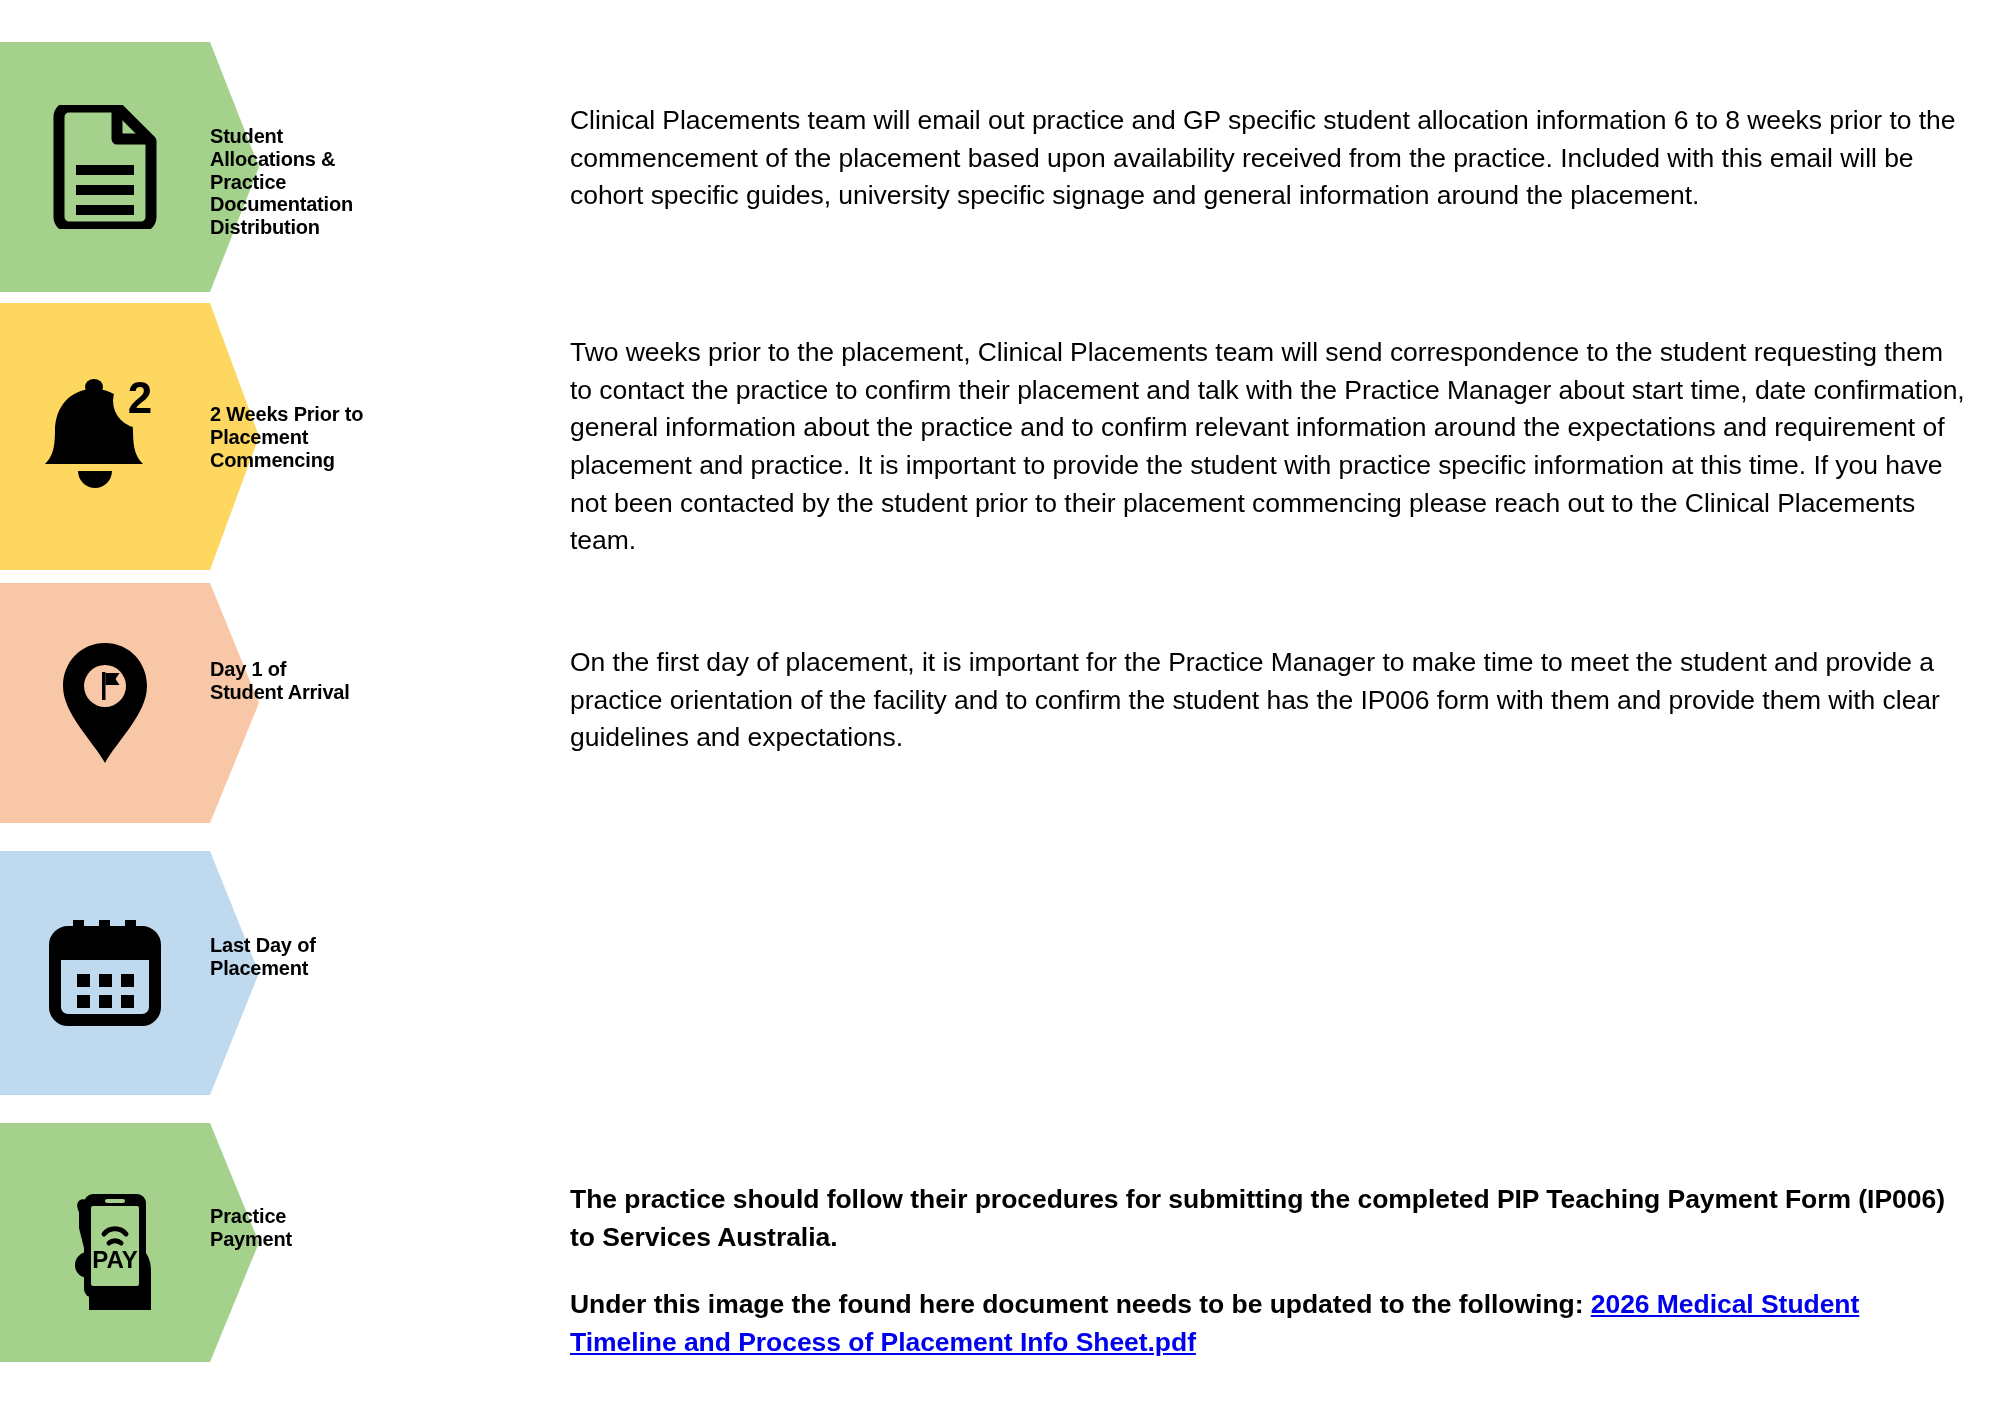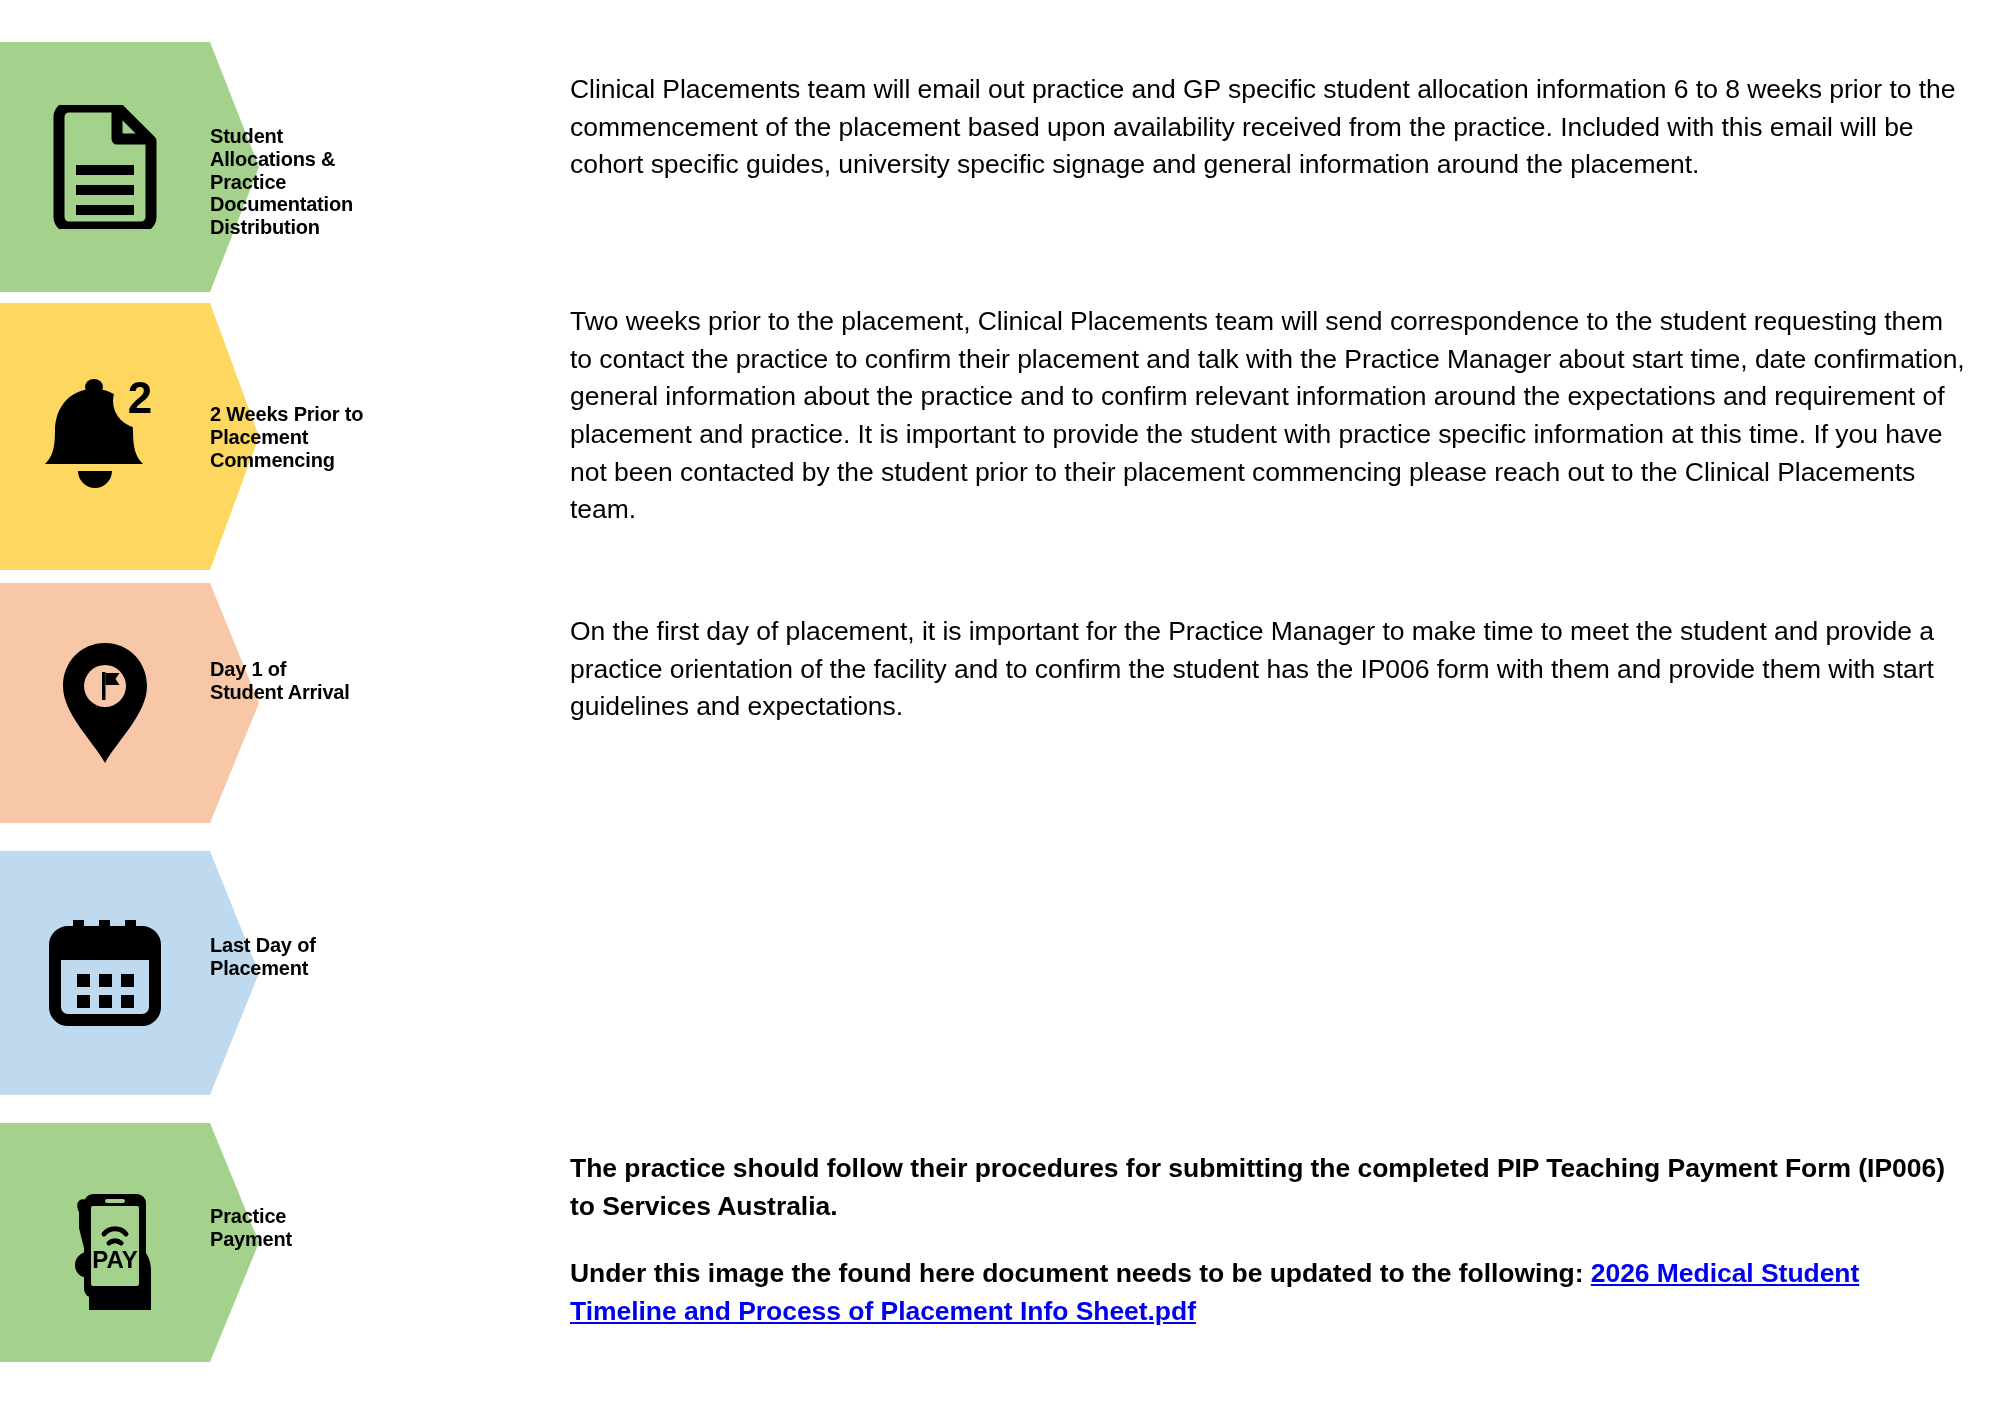--- a/index.html
+++ b/index.html
@@ -62,20 +62,21 @@
     color: #000;
   }
   .body {
     position: absolute;
     left: 570px;
     width: 1400px;
     font-size: 26.5px;
     line-height: 1.42;
     color: #000;
     letter-spacing: -0.05px;
+    margin-top: 31px;
   }
   .body p {
     margin: 0;
   }
   .body p + p.spaced {
     margin-top: 30px;
   }
   .link {
     text-decoration: underline;
   }
@@ -163,21 +164,21 @@
         <circle cx="48" cy="45" r="21" fill="#f8c7a7"></circle>
         <rect x="45" y="31" width="3.5" height="28" fill="#000"></rect>
         <path d="M48.5 32 h14 l-4 6 l4 6 h-14 z" fill="#000"></path>
       </svg>
     </div>
     <div class="title">
       <span>Day 1 of</span><br>
       <span>Student Arrival</span>
     </div>
     <div class="body">
-      <p>On the first day of placement, it is important for the Practice Manager to make time to meet the student and provide a practice orientation of the facility and to confirm the student has the IP006 form with them and provide them with start guidelines and expectations.</p>
+      <p>On the first day of placement, it is important for the Practice Manager to make time to meet the student and provide a practice orientation of the facility and to confirm the student has the IP006 form with them and provide them with clear guidelines and expectations.</p>
     </div>
   </div>
 
   <div class="row" id="row4">
     <div class="chev" style="background:#bfd9ef"></div>
     <div class="icon-wrap">
       <svg width="112" height="106" viewBox="0 0 112 106" aria-hidden="true">
         <rect x="6" y="12" width="100" height="88" rx="13" fill="none" stroke="#000" stroke-width="12"></rect>
         <rect x="6" y="12" width="100" height="28" fill="#000"></rect>
         <rect x="24" y="0" width="11" height="18" fill="#000"></rect>

